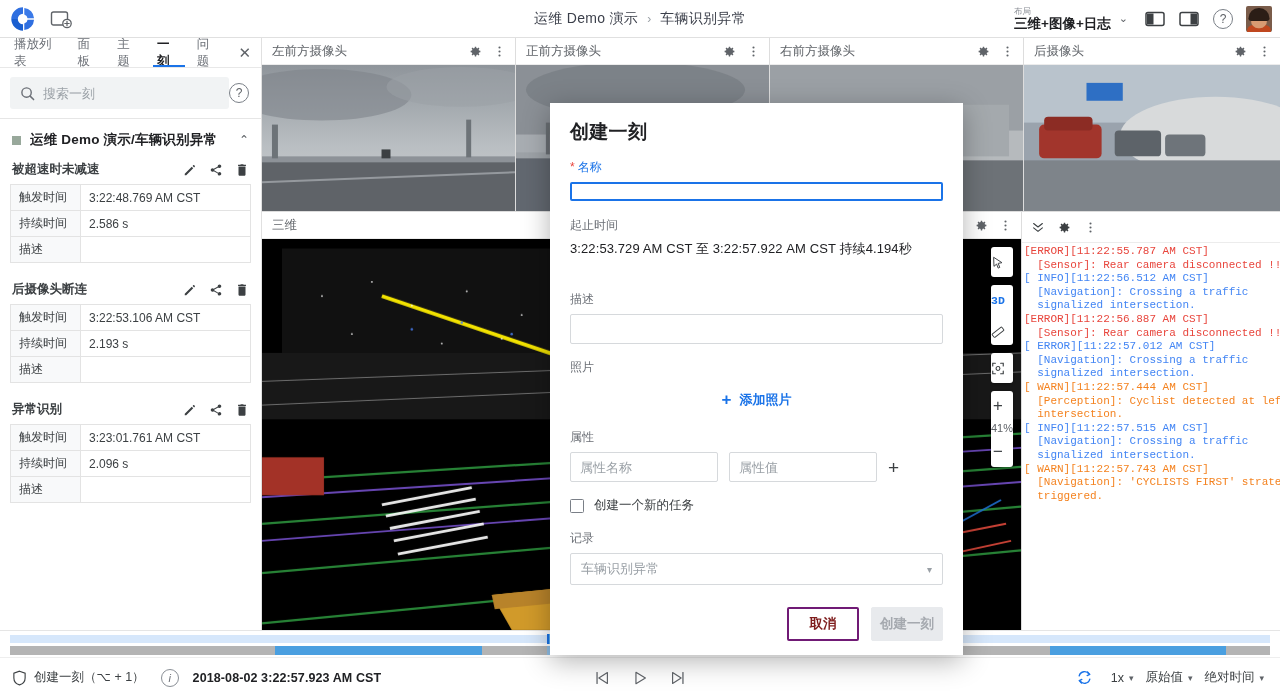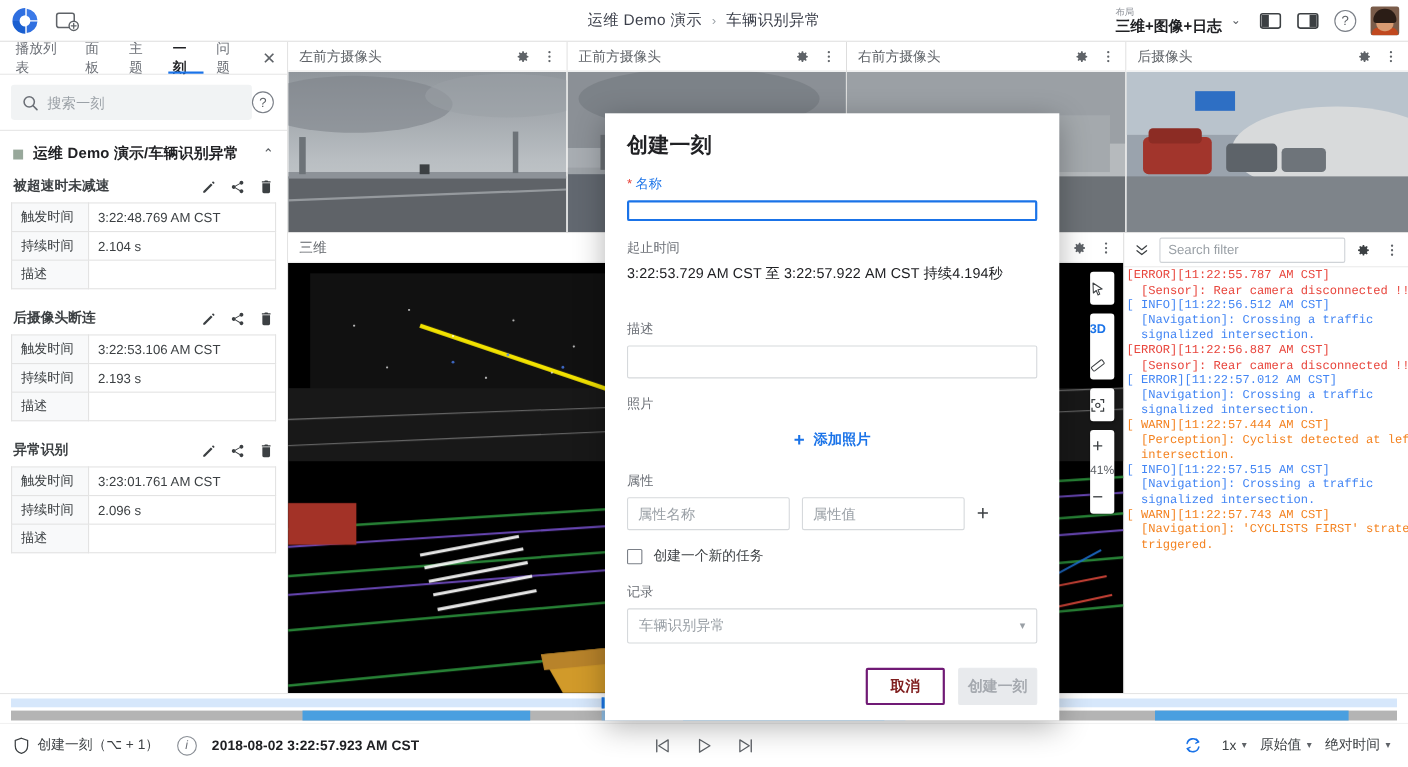--- a/index.html
+++ b/index.html
@@ -102,21 +102,21 @@
   .panel-tools { margin-left: auto; display: flex; align-items: center; gap: 4px; }
   .ptool { width: 20px; height: 20px; display: flex; align-items: center; justify-content: center; cursor: pointer; color: #5f6368; }
   .cam-img { flex: 1; position: relative; overflow: hidden; }
 
   .lower-row { flex: 1; display: flex; min-height: 0; }
   .threed-panel { flex: 1; min-width: 0; position: relative; display: flex; flex-direction: column; border-right: 1px solid #ddd; }
   .threed-view { flex: 1; position: relative; overflow: hidden; background: #000; }
 
   .v-toolbar { position: absolute; right: 8px; top: 8px; display: flex; flex-direction: column; gap: 8px; z-index: 6; }
   .vt-group { background: #fff; border-radius: 3px; box-shadow: 0 1px 3px rgba(0,0,0,.35); display: flex; flex-direction: column; overflow: hidden; }
-  .vt-btn { width: 14px; height: 30px; display: flex; align-items: center; justify-content: center; cursor: pointer; color: #3c4043; font-size: 12px; }
+  .vt-btn { width: 14px; height: 30px; display: flex; align-items: center; justify-content: center; cursor: pointer; color: #3c4043; font-size: 12px; font-family: Liberation Mono, monospace; }
   .vt-btn.lbl3d { color: #1a73e8; font-weight: 700; font-size: 11.5px; }
   .vt-zoomval { font-size: 11px; color: #5f6368; text-align: center; padding: 1px 0 3px; }
 
   
   .log-panel { width: 258px; flex: 0 0 258px; display: flex; flex-direction: column; background: #fff; min-height: 0; }
   .log-head { height: 31px; flex: 0 0 31px; display: flex; align-items: center; gap: 6px; padding: 0 5px 0 6px; border-bottom: 1px solid #ececec; }
   .log-filter {
     flex: 1; height: 23px; border: 1px solid #cfd3d7; border-radius: 2px; display: flex; align-items: center; padding: 0 7px;
   }
   .log-filter input { border: none; outline: none; width: 100%; font-size: 12px; font-family: inherit; background: transparent; }
@@ -295,21 +295,21 @@
             </span>
           </div>
           <table class="kv">
             <tbody>
                 <tr>
               <td class="k">触发时间</td>
               <td>3:22:48.769 AM CST</td>
             </tr>
             <tr>
               <td class="k">持续时间</td>
-              <td>2.104 s</td>
+              <td>2.586 s</td>
             </tr>
             <tr>
               <td class="k">描述</td>
               <td></td>
             </tr>
           </tbody>
             </table>
         </div>
 
         <div class="moment">
@@ -656,23 +656,20 @@
           </div>
         </div>
 
         <div class="log-panel">
           <div class="log-head">
             <span class="ptool">
               <svg width="14" height="14" viewBox="0 0 16 16">
                   <path d="M3 4l5 4 5-4M3 9l5 4 5-4" fill="none" stroke="#3c4043" stroke-width="1.3" stroke-linecap="round" stroke-linejoin="round"></path>
                 </svg>
             </span>
-            <div class="log-filter">
-              <input placeholder="Search filter" style="">
-            </div>
             <span class="ptool">
               <svg width="13" height="13" viewBox="0 0 16 16">
                   <path d="M8 5.2A2.8 2.8 0 1 0 8 10.8 2.8 2.8 0 0 0 8 5.2zm6 3.6v-1.6l-1.7-.3a4.6 4.6 0 0 0-.5-1.2l1-1.4-1.1-1.1-1.4 1a4.6 4.6 0 0 0-1.2-.5L8.8 2H7.2l-.3 1.7c-.4.1-.8.3-1.2.5l-1.4-1-1.1 1.1 1 1.4c-.2.4-.4.8-.5 1.2L2 7.2v1.6l1.7.3c.1.4.3.8.5 1.2l-1 1.4 1.1 1.1 1.4-1c.4.2.8.4 1.2.5l.3 1.7h1.6l.3-1.7c.4-.1.8-.3 1.2-.5l1.4 1 1.1-1.1-1-1.4c.2-.4.4-.8.5-1.2L14 8.8z" fill="#3c4043"></path>
                 </svg>
             </span>
             <span class="ptool">
               <svg width="13" height="13" viewBox="0 0 16 16">
                   <circle cx="8" cy="3" r="1.3" fill="#5f6368"></circle>
                   <circle cx="8" cy="8" r="1.3" fill="#5f6368"></circle>
                   <circle cx="8" cy="13" r="1.3" fill="#5f6368"></circle>

